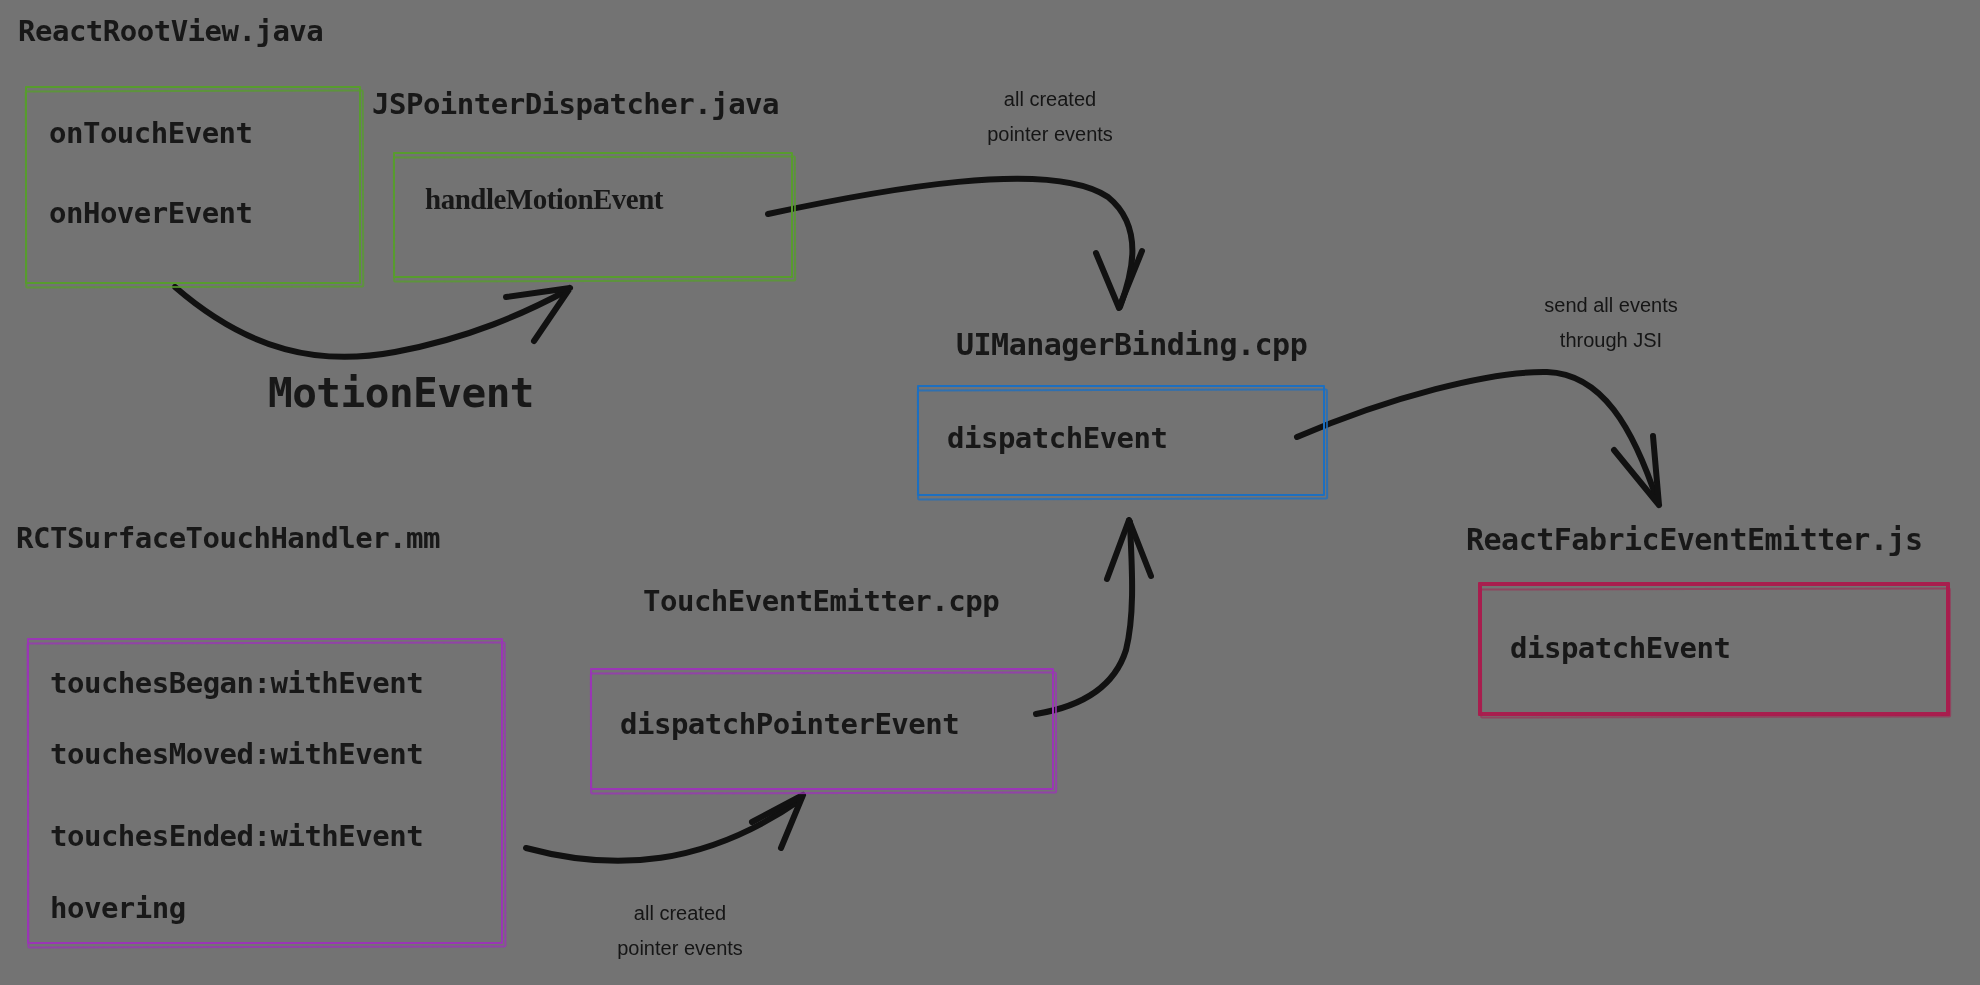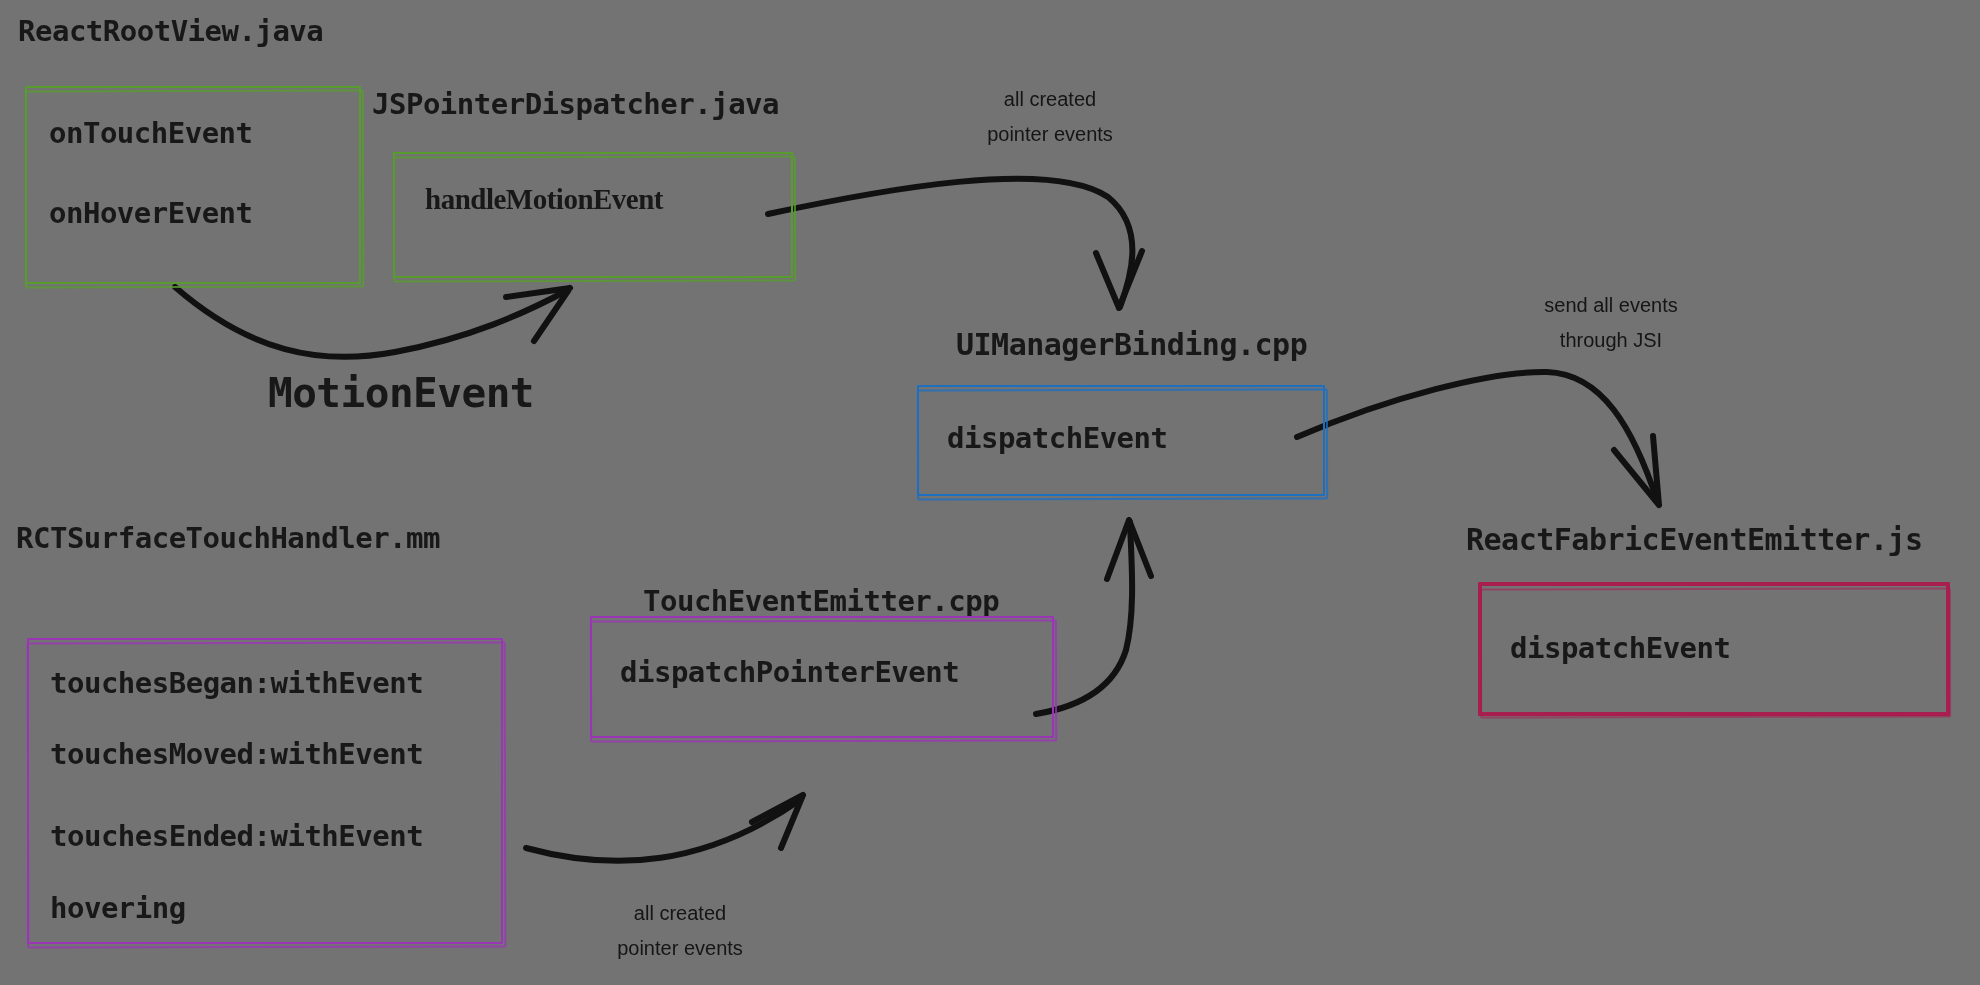--- a/index.html
+++ b/index.html
@@ -96,20 +96,20 @@
 
   <div class="t-mono" style="left:16px;top:521px;">RCTSurfaceTouchHandler.mm</div>
   <div class="box" style="left: 27px; top: 598px; width: 436px; height: 302px; margin-top: 40px; --c: #9a36b5;">
     <div class="item" style="left:21px;top:26px;">touchesBegan:withEvent</div>
     <div class="item" style="left:21px;top:179px;">touchesEnded:withEvent</div>
     <div class="item" style="left:21px;top:97px;">touchesMoved:withEvent</div>
     <div class="item" style="left:21px;top:251px;">hovering</div>
   </div>
 
   <div class="t-mono" style="left:596px;top:584px;margin-left:47px;">TouchEventEmitter.cpp</div>
-  <div class="box" style="left: 590px; top: 616px; width: 424px; height: 118px; --c: #9a36b5;">
+  <div class="box" style="left: 590px; top: 668px; width: 424px; height: 118px; --c: #9a36b5;">
     <div class="item" style="left:28px;top:37px;">dispatchPointerEvent</div>
   </div>
 
   <div class="annot" style="left:560px;top:896px;width:240px;">all created
 pointer events</div>
 
 </div>
 
 </body></html>

